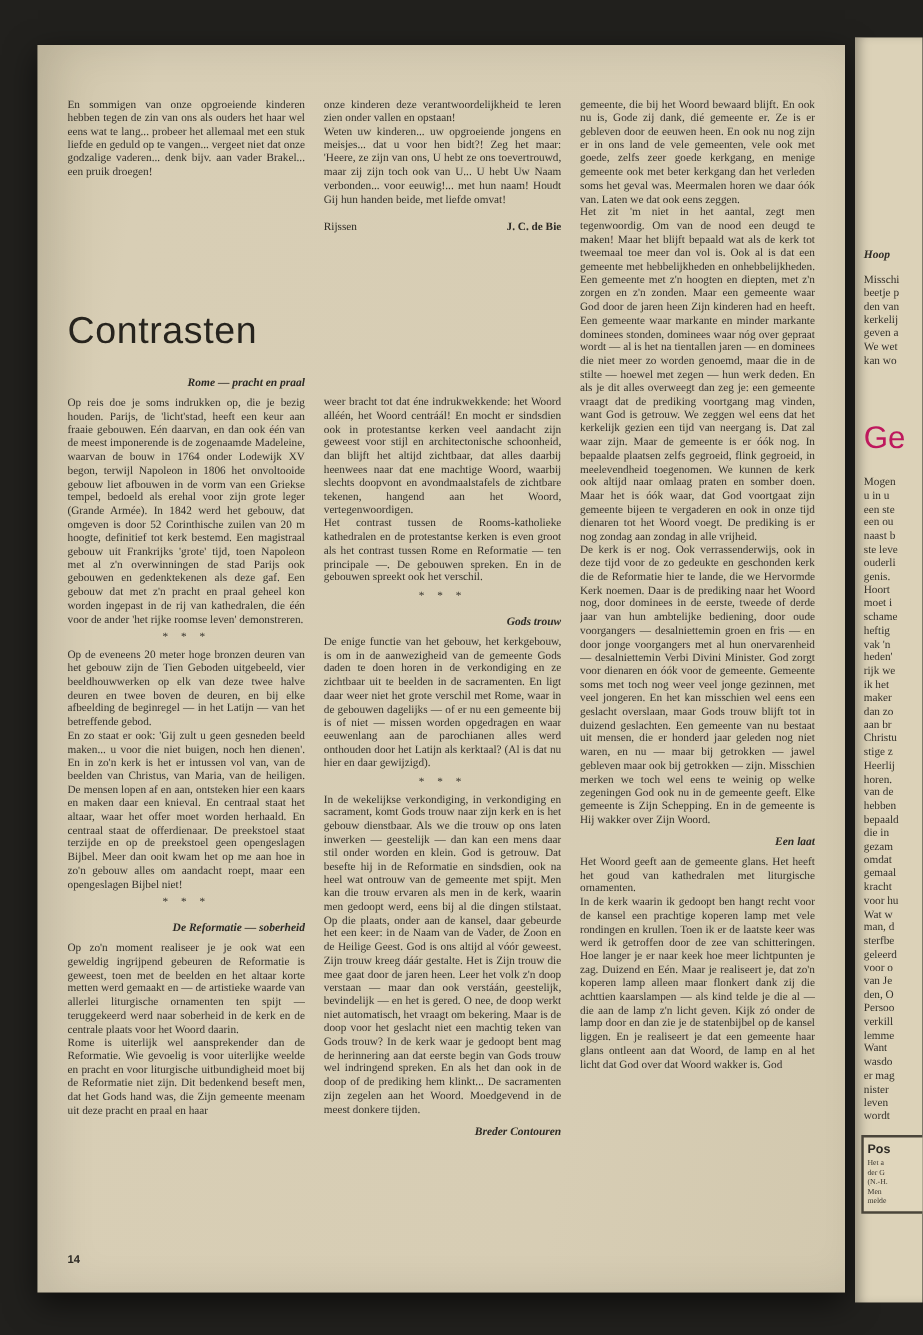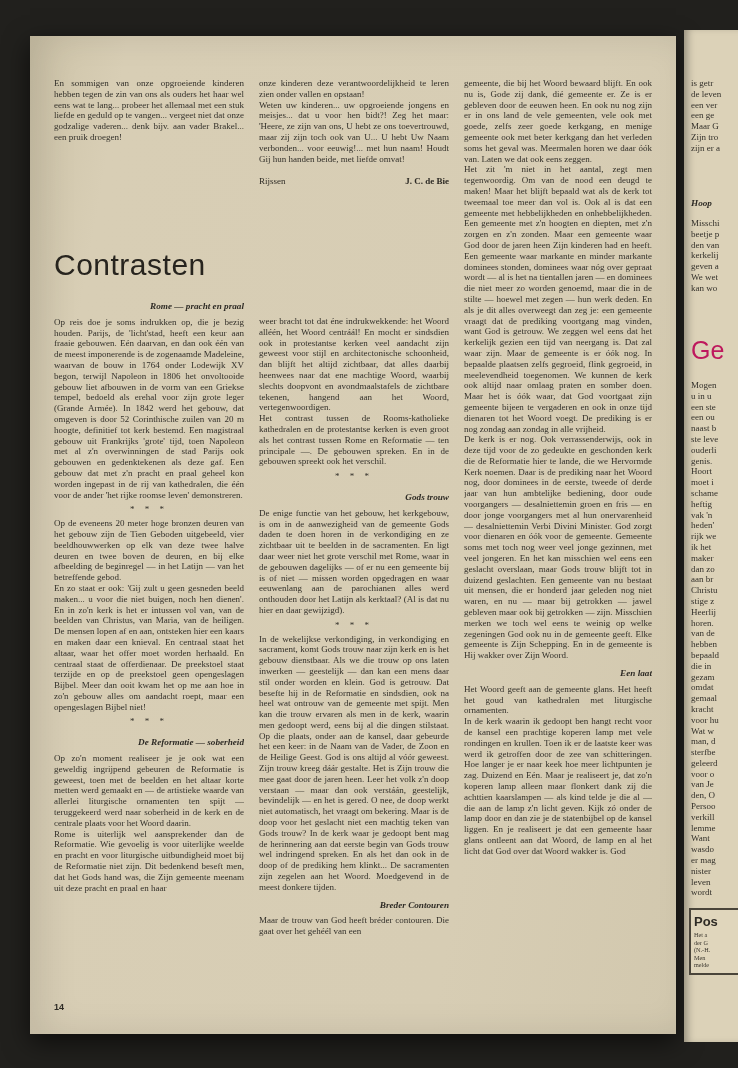--- a/index.html
+++ b/index.html
@@ -62,21 +62,21 @@
     font-family:"Liberation Sans", sans-serif;font-weight:400;
     font-size:25px;color:#be185d;
   }
   #frag-main{left:7px;top:350px;width:46px;}
   #frag-box{
     position:absolute;left:5px;top:878px;width:42px;
     border:2px solid #4a453a;background:#e0d6bc;padding:4px 3px;
   }
   .box-title{
     font-family:"Liberation Sans", sans-serif;font-weight:700;
-    font-size:13px;color:#2e2b25;margin-bottom:2px;
+    font-size:10px;color:#2e2b25;margin-bottom:2px;
   }
   .box-text{
     white-space:pre-line;font-size:6.2px;line-height:7.6px;color:#3a362e;
   }
 </style>
 </head>
 <body>
 
 <div class="scan">
 
@@ -111,44 +111,36 @@
 
     <div id="art-col2" class="col small">
       <p>weer bracht tot dat éne indrukwekkende: het Woord alléén, het Woord centráál! En mocht er sindsdien ook in protestantse kerken veel aandacht zijn geweest voor stijl en architectonische schoonheid, dan blijft het altijd zichtbaar, dat alles daarbij heenwees naar dat ene machtige Woord, waarbij slechts doopvont en avondmaalstafels de zichtbare tekenen, hangend aan het Woord, vertegenwoordigen.</p>
       <p>Het contrast tussen de Rooms-katholieke kathedralen en de protestantse kerken is even groot als het contrast tussen Rome en Reformatie — ten principale —. De gebouwen spreken. En in de gebouwen spreekt ook het verschil.</p>
       <div class="sep">* * *</div>
       <h3 class="subhead">Gods trouw</h3>
       <p>De enige functie van het gebouw, het kerkgebouw, is om in de aanwezigheid van de gemeente Gods daden te doen horen in de verkondiging en ze zichtbaar uit te beelden in de sacramenten. En ligt daar weer niet het grote verschil met Rome, waar in de gebouwen dagelijks — of er nu een gemeente bij is of niet — missen worden opgedragen en waar eeuwenlang aan de parochianen alles werd onthouden door het Latijn als kerktaal? (Al is dat nu hier en daar gewijzigd).</p>
       <div class="sep">* * *</div>
       <p>In de wekelijkse verkondiging, in verkondiging en sacrament, komt Gods trouw naar zijn kerk en is het gebouw dienstbaar. Als we die trouw op ons laten inwerken — geestelijk — dan kan een mens daar stil onder worden en klein. God is getrouw. Dat besefte hij in de Reformatie en sindsdien, ook na heel wat ontrouw van de gemeente met spijt. Men kan die trouw ervaren als men in de kerk, waarin men gedoopt werd, eens bij al die dingen stilstaat. Op die plaats, onder aan de kansel, daar gebeurde het een keer: in de Naam van de Vader, de Zoon en de Heilige Geest. God is ons altijd al vóór geweest. Zijn trouw kreeg dáár gestalte. Het is Zijn trouw die mee gaat door de jaren heen. Leer het volk z'n doop verstaan — maar dan ook verstáán, geestelijk, bevindelijk — en het is gered. O nee, de doop werkt niet automatisch, het vraagt om bekering. Maar is de doop voor het geslacht niet een machtig teken van Gods trouw? In de kerk waar je gedoopt bent mag de herinnering aan dat eerste begin van Gods trouw wel indringend spreken. En als het dan ook in de doop of de prediking hem klinkt... De sacramenten zijn zegelen aan het Woord. Moedgevend in de meest donkere tijden.</p>
       <h3 class="subhead">Breder Contouren</h3>
-      <p>Maar de trouw van God heeft bréder contouren. Die gaat over het gehéél van een</p>
     </div>
 
     <div id="art-col3" class="col small">
       <p>gemeente, die bij het Woord bewaard blijft. En ook nu is, Gode zij dank, dié gemeente er. Ze is er gebleven door de eeuwen heen. En ook nu nog zijn er in ons land de vele gemeenten, vele ook met goede, zelfs zeer goede kerkgang, en menige gemeente ook met beter kerkgang dan het verleden soms het geval was. Meermalen horen we daar óók van. Laten we dat ook eens zeggen.</p>
       <p>Het zit 'm niet in het aantal, zegt men tegenwoordig. Om van de nood een deugd te maken! Maar het blijft bepaald wat als de kerk tot tweemaal toe meer dan vol is. Ook al is dat een gemeente met hebbelijkheden en onhebbelijkheden. Een gemeente met z'n hoogten en diepten, met z'n zorgen en z'n zonden. Maar een gemeente waar God door de jaren heen Zijn kinderen had en heeft. Een gemeente waar markante en minder markante dominees stonden, dominees waar nóg over gepraat wordt — al is het na tientallen jaren — en dominees die niet meer zo worden genoemd, maar die in de stilte — hoewel met zegen — hun werk deden. En als je dit alles overweegt dan zeg je: een gemeente vraagt dat de prediking voortgang mag vinden, want God is getrouw. We zeggen wel eens dat het kerkelijk gezien een tijd van neergang is. Dat zal waar zijn. Maar de gemeente is er óók nog. In bepaalde plaatsen zelfs gegroeid, flink gegroeid, in meelevendheid toegenomen. We kunnen de kerk ook altijd naar omlaag praten en somber doen. Maar het is óók waar, dat God voortgaat zijn gemeente bijeen te vergaderen en ook in onze tijd dienaren tot het Woord voegt. De prediking is er nog zondag aan zondag in alle vrijheid.</p>
       <p>De kerk is er nog. Ook verrassenderwijs, ook in deze tijd voor de zo gedeukte en geschonden kerk die de Reformatie hier te lande, die we Hervormde Kerk noemen. Daar is de prediking naar het Woord nog, door dominees in de eerste, tweede of derde jaar van hun ambtelijke bediening, door oude voorgangers — desalniettemin groen en fris — en door jonge voorgangers met al hun onervarenheid — desalniettemin Verbi Divini Minister. God zorgt voor dienaren en óók voor de gemeente. Gemeente soms met toch nog weer veel jonge gezinnen, met veel jongeren. En het kan misschien wel eens een geslacht overslaan, maar Gods trouw blijft tot in duizend geslachten. Een gemeente van nu bestaat uit mensen, die er honderd jaar geleden nog niet waren, en nu — maar bij getrokken — jawel gebleven maar ook bij getrokken — zijn. Misschien merken we toch wel eens te weinig op welke zegeningen God ook nu in de gemeente geeft. Elke gemeente is Zijn Schepping. En in de gemeente is Hij wakker over Zijn Woord.</p>
       <h3 class="subhead">Een laat</h3>
       <p>Het Woord geeft aan de gemeente glans. Het heeft het goud van kathedralen met liturgische ornamenten.</p>
       <p>In de kerk waarin ik gedoopt ben hangt recht voor de kansel een prachtige koperen lamp met vele rondingen en krullen. Toen ik er de laatste keer was werd ik getroffen door de zee van schitteringen. Hoe langer je er naar keek hoe meer lichtpunten je zag. Duizend en Eén. Maar je realiseert je, dat zo'n koperen lamp alleen maar flonkert dank zij die achttien kaarslampen — als kind telde je die al — die aan de lamp z'n licht geven. Kijk zó onder de lamp door en dan zie je de statenbijbel op de kansel liggen. En je realiseert je dat een gemeente haar glans ontleent aan dat Woord, de lamp en al het licht dat God over dat Woord wakker is. God</p>
     </div>
 
     <div id="pagenum">14</div>
 
   </div>
 
   <div class="page-next">
-    <div id="frag-top" class="frag small">is getr
-de leven
-een ver
-een ge
-Maar G
-Zijn tro
-zijn er a</div>
     <h3 id="frag-hoop-head" class="subhead">Hoop</h3>
     <div id="frag-hoop" class="frag small">Misschi
 beetje p
 den van
 kerkelij
 geven a
 We wet
 kan wo</div>
     <div id="frag-ge-head">Ge</div>
     <div id="frag-main" class="frag small">Mogen

